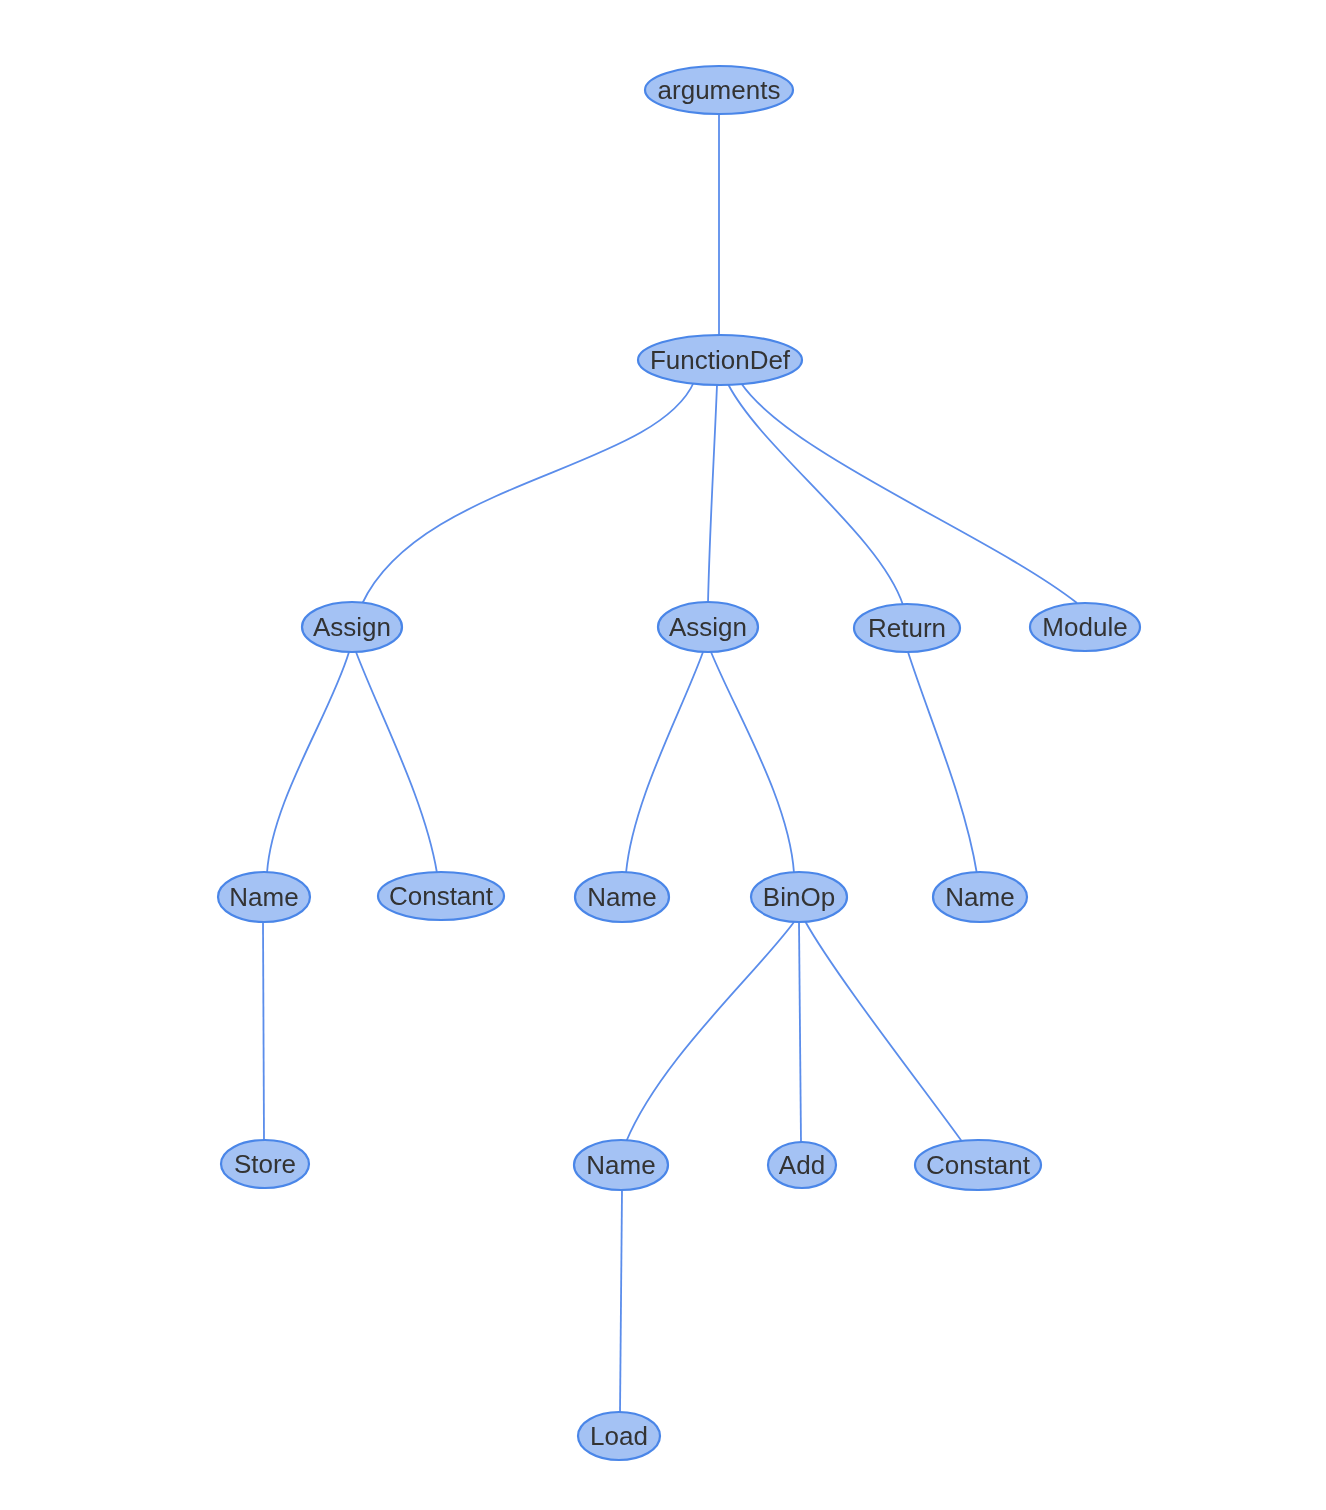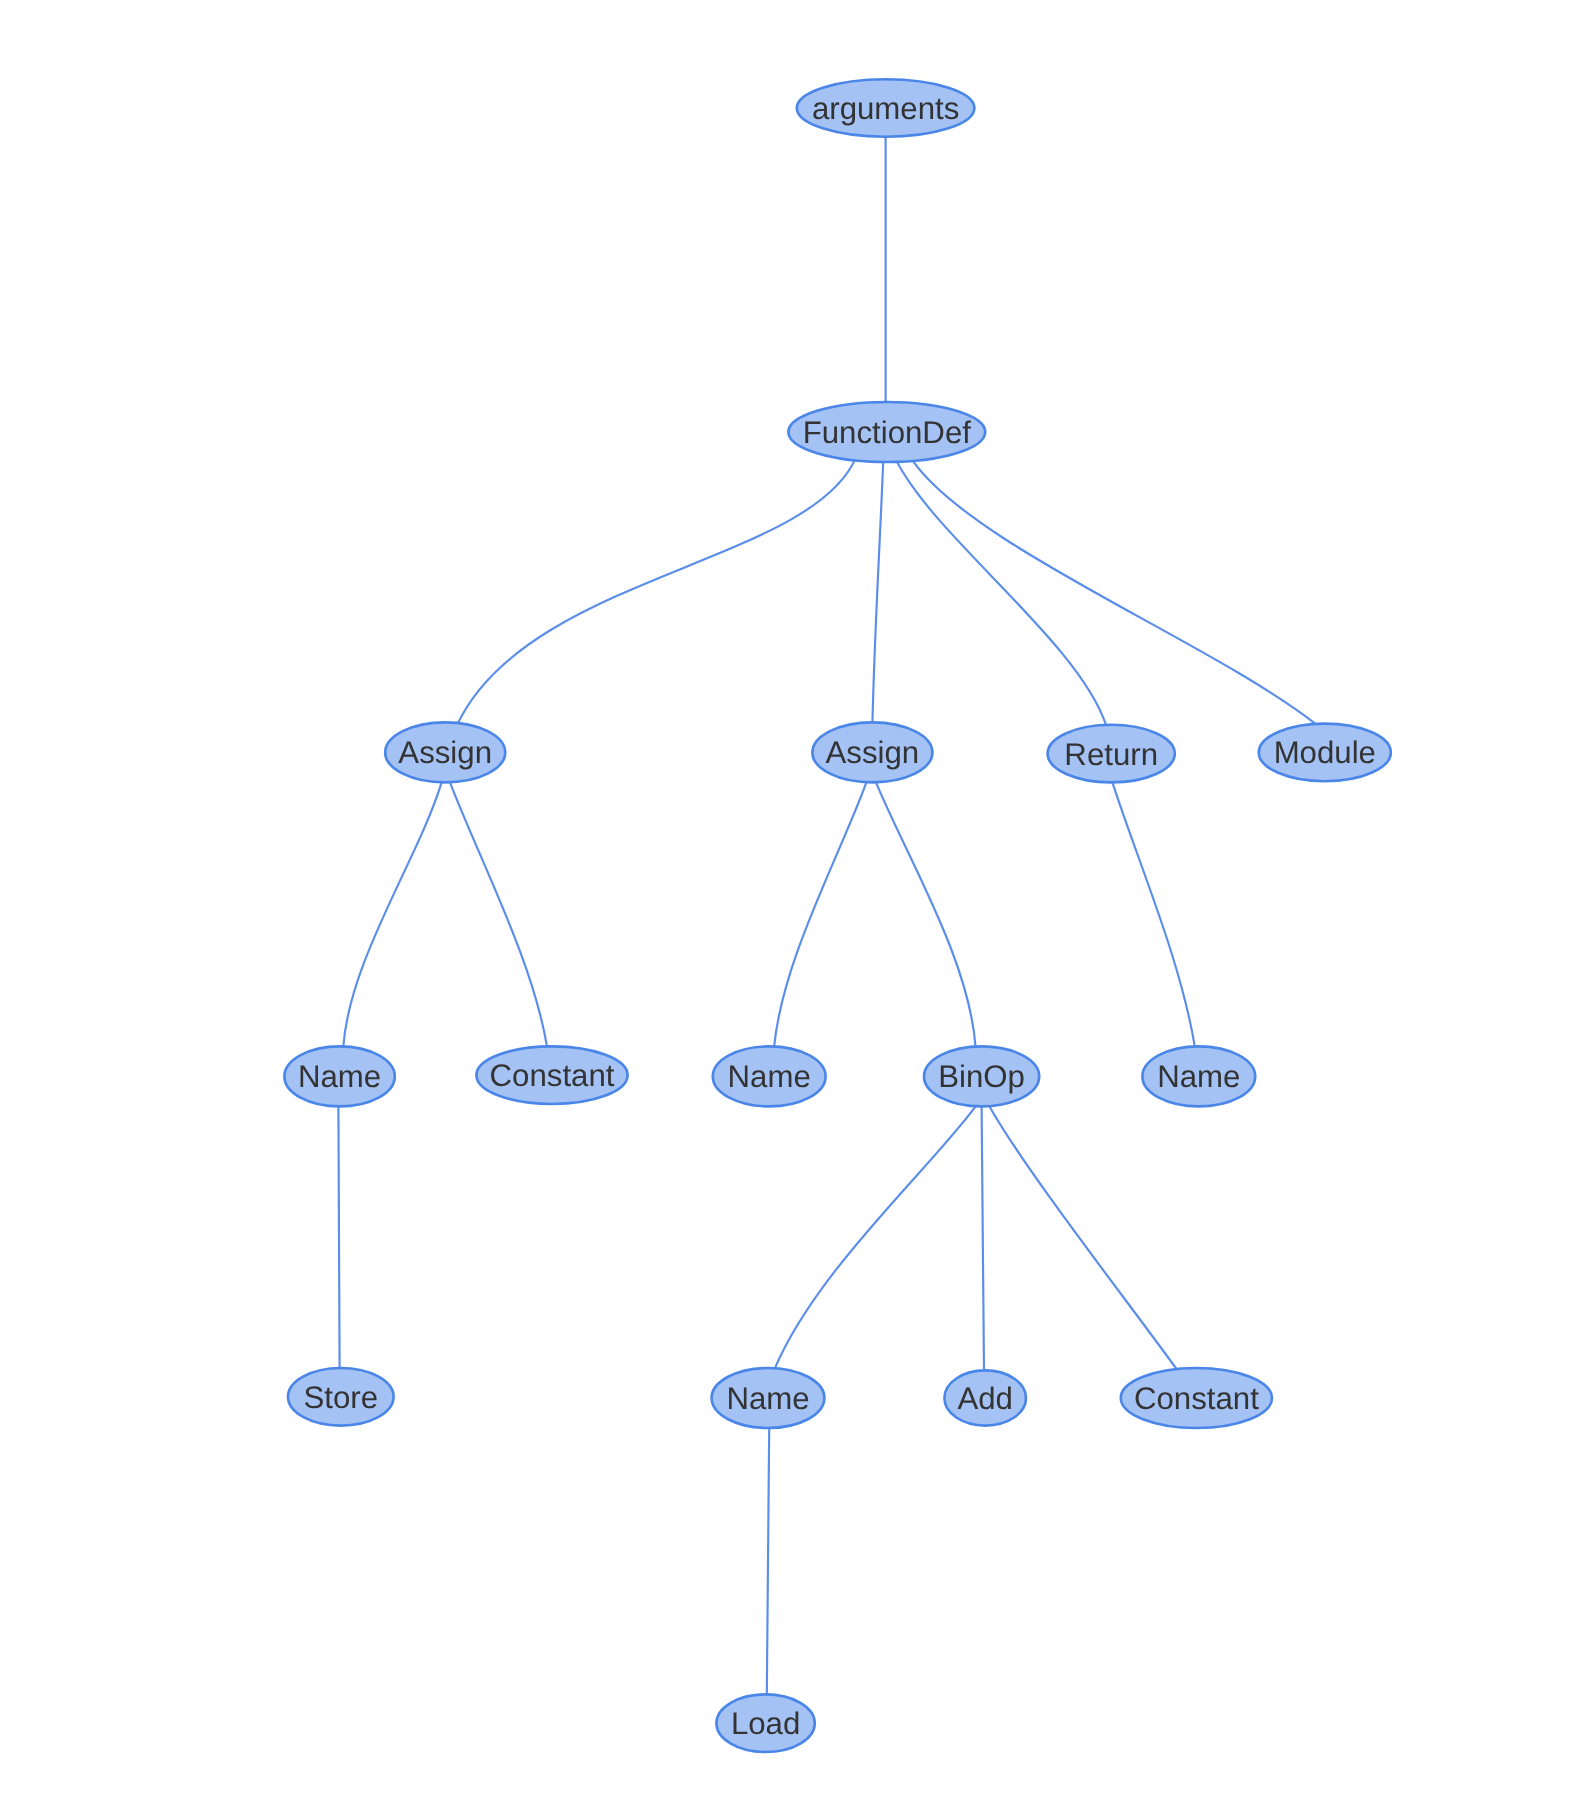--- a/index.html
+++ b/index.html
@@ -8,21 +8,20 @@
     background: #ffffff;
     width: 1326px;
     height: 1510px;
     overflow: hidden;
     font-family: "Liberation Sans", sans-serif;
   }
   .canvas-wrap {
     width: 1207px;
     height: 1510px;
     position: relative;
-    margin-left: 19px;
   }
   svg {
     display: block;
   }
   .edge {
     fill: none;
   }
   .node-ellipse {
     cursor: default;
   }

